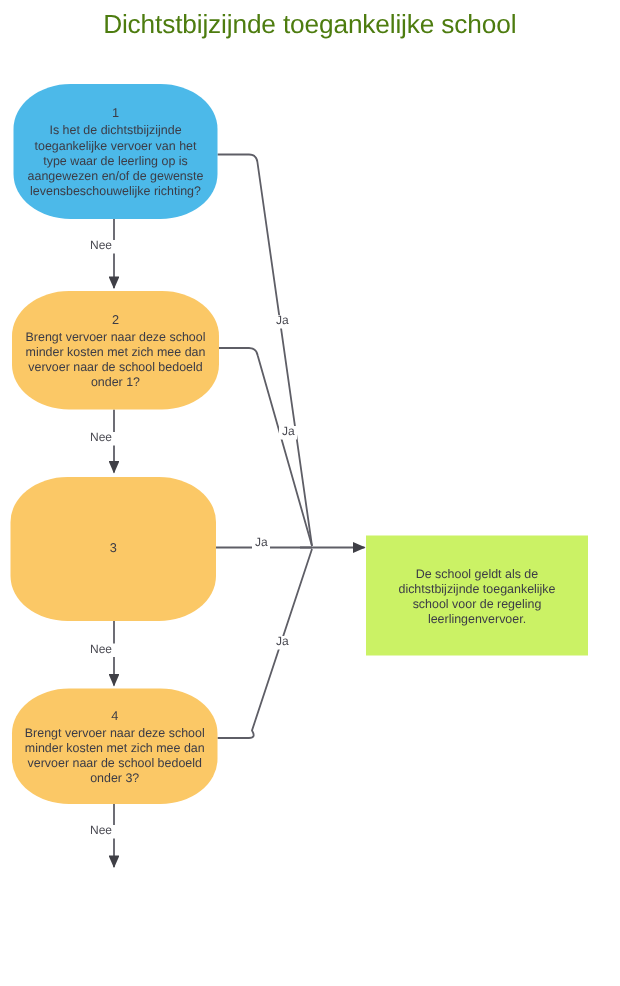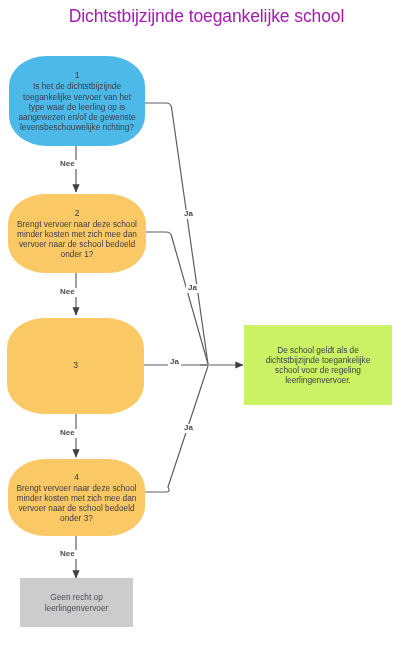--- a/index.html
+++ b/index.html
@@ -24,21 +24,21 @@
   }
   #title {
     position: absolute;
     left: 0;
     top: 6px;
     width: 413px;
     text-align: center;
     font-size: 17.5px;
     font-weight: 400;
     letter-spacing: -0.1px;
-    color: #a21caf;
+    color: #4d7c0f;
     white-space: nowrap;
   }
   .node {
     position: absolute;
     box-sizing: border-box;
     display: flex;
     flex-direction: column;
     align-items: center;
     justify-content: center;
     text-align: center;
@@ -56,37 +56,37 @@
     font-size: 8.3px;
     padding: 0 7px;
   }
   .blue { background: #4cb9e9; }
   .orange { background: #fbc866; }
   .green-box {
     background: #cbf265;
     border-radius: 0;
     font-size: 8.3px;
     padding: 0 12px;
+    margin-top: 32px;
   }
   .gray-box {
     background: #cccccc;
     border-radius: 0;
     font-size: 8.3px;
     padding: 0 10px;
     color: #4a4a52;
   }
   .edge-label {
     position: absolute;
     font-size: 8px;
     color: #4a4a52;
     background: #ffffff;
     padding: 0 2px;
     line-height: 1.1;
     white-space: nowrap;
-    font-weight: bold;
   }
   svg#wires {
     position: absolute;
     left: 0;
     top: 0;
     width: 413px;
     height: 657px;
     pointer-events: none;
   }
   svg#wires path, svg#wires line { fill: none; stroke: #5e5e66; stroke-width: 1.2; }
@@ -140,23 +140,20 @@
 
   <div class="node decision orange" style="left:8px; top:459px; width:137px; height:77px;">
     <div class="num">4</div>
     <div class="body">Brengt vervoer naar deze school minder kosten met zich mee dan vervoer naar de school bedoeld onder 3?</div>
   </div>
 
   <div class="node green-box" style="left:244px; top:325px; width:148px; height:80px;">
     <div>De school geldt als de dichtstbijzijnde toegankelijke school voor de regeling leerlingenvervoer.</div>
   </div>
 
-  <div class="node gray-box" style="left:20px; top:578px; width:113px; height:49px;">
-    <div>Geen recht op leerlingenvervoer</div>
-  </div>
 
   <div class="edge-label" style="left:58px; top:160px;">Nee</div>
   <div class="edge-label" style="left:58px; top:288px;">Nee</div>
   <div class="edge-label" style="left:58px; top:429px;">Nee</div>
   <div class="edge-label" style="left:58px; top:550px;">Nee</div>
 
   <div class="edge-label" style="left:182px; top:210px;">Ja</div>
   <div class="edge-label" style="left:186px; top:284px;">Ja</div>
   <div class="edge-label" style="left:168px; top:358px;">Ja</div>
   <div class="edge-label" style="left:182px; top:424px;">Ja</div>

